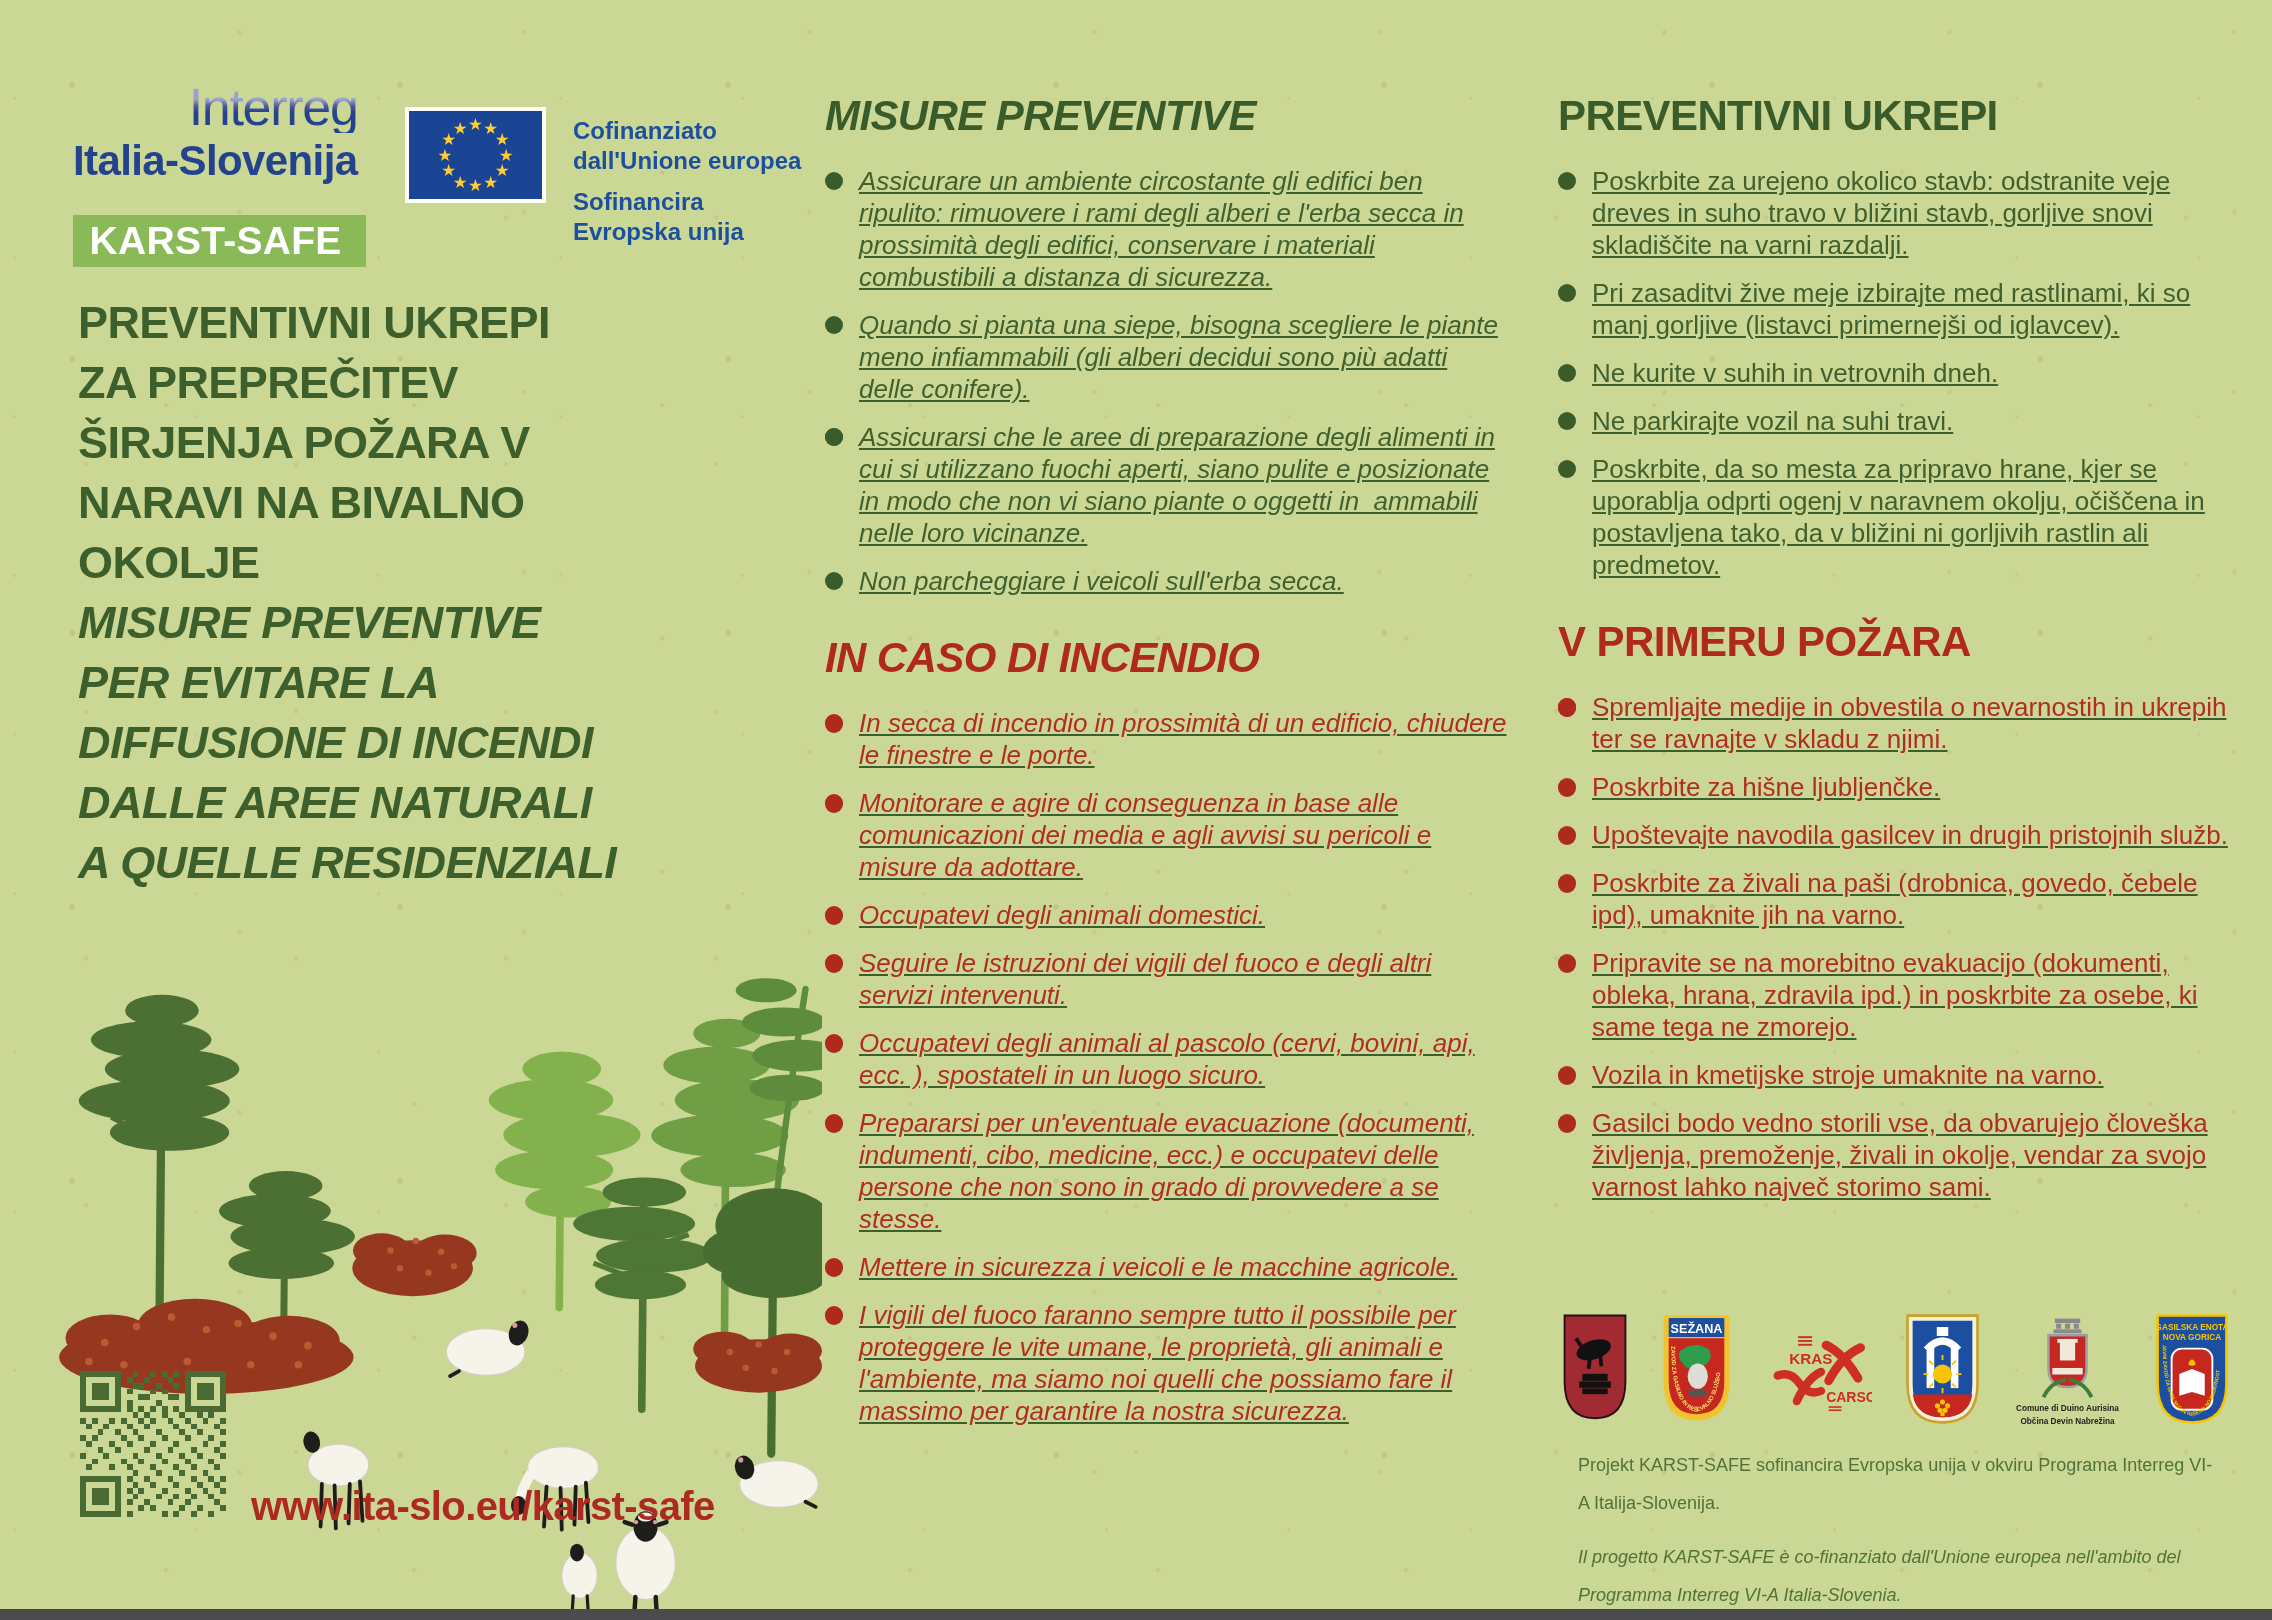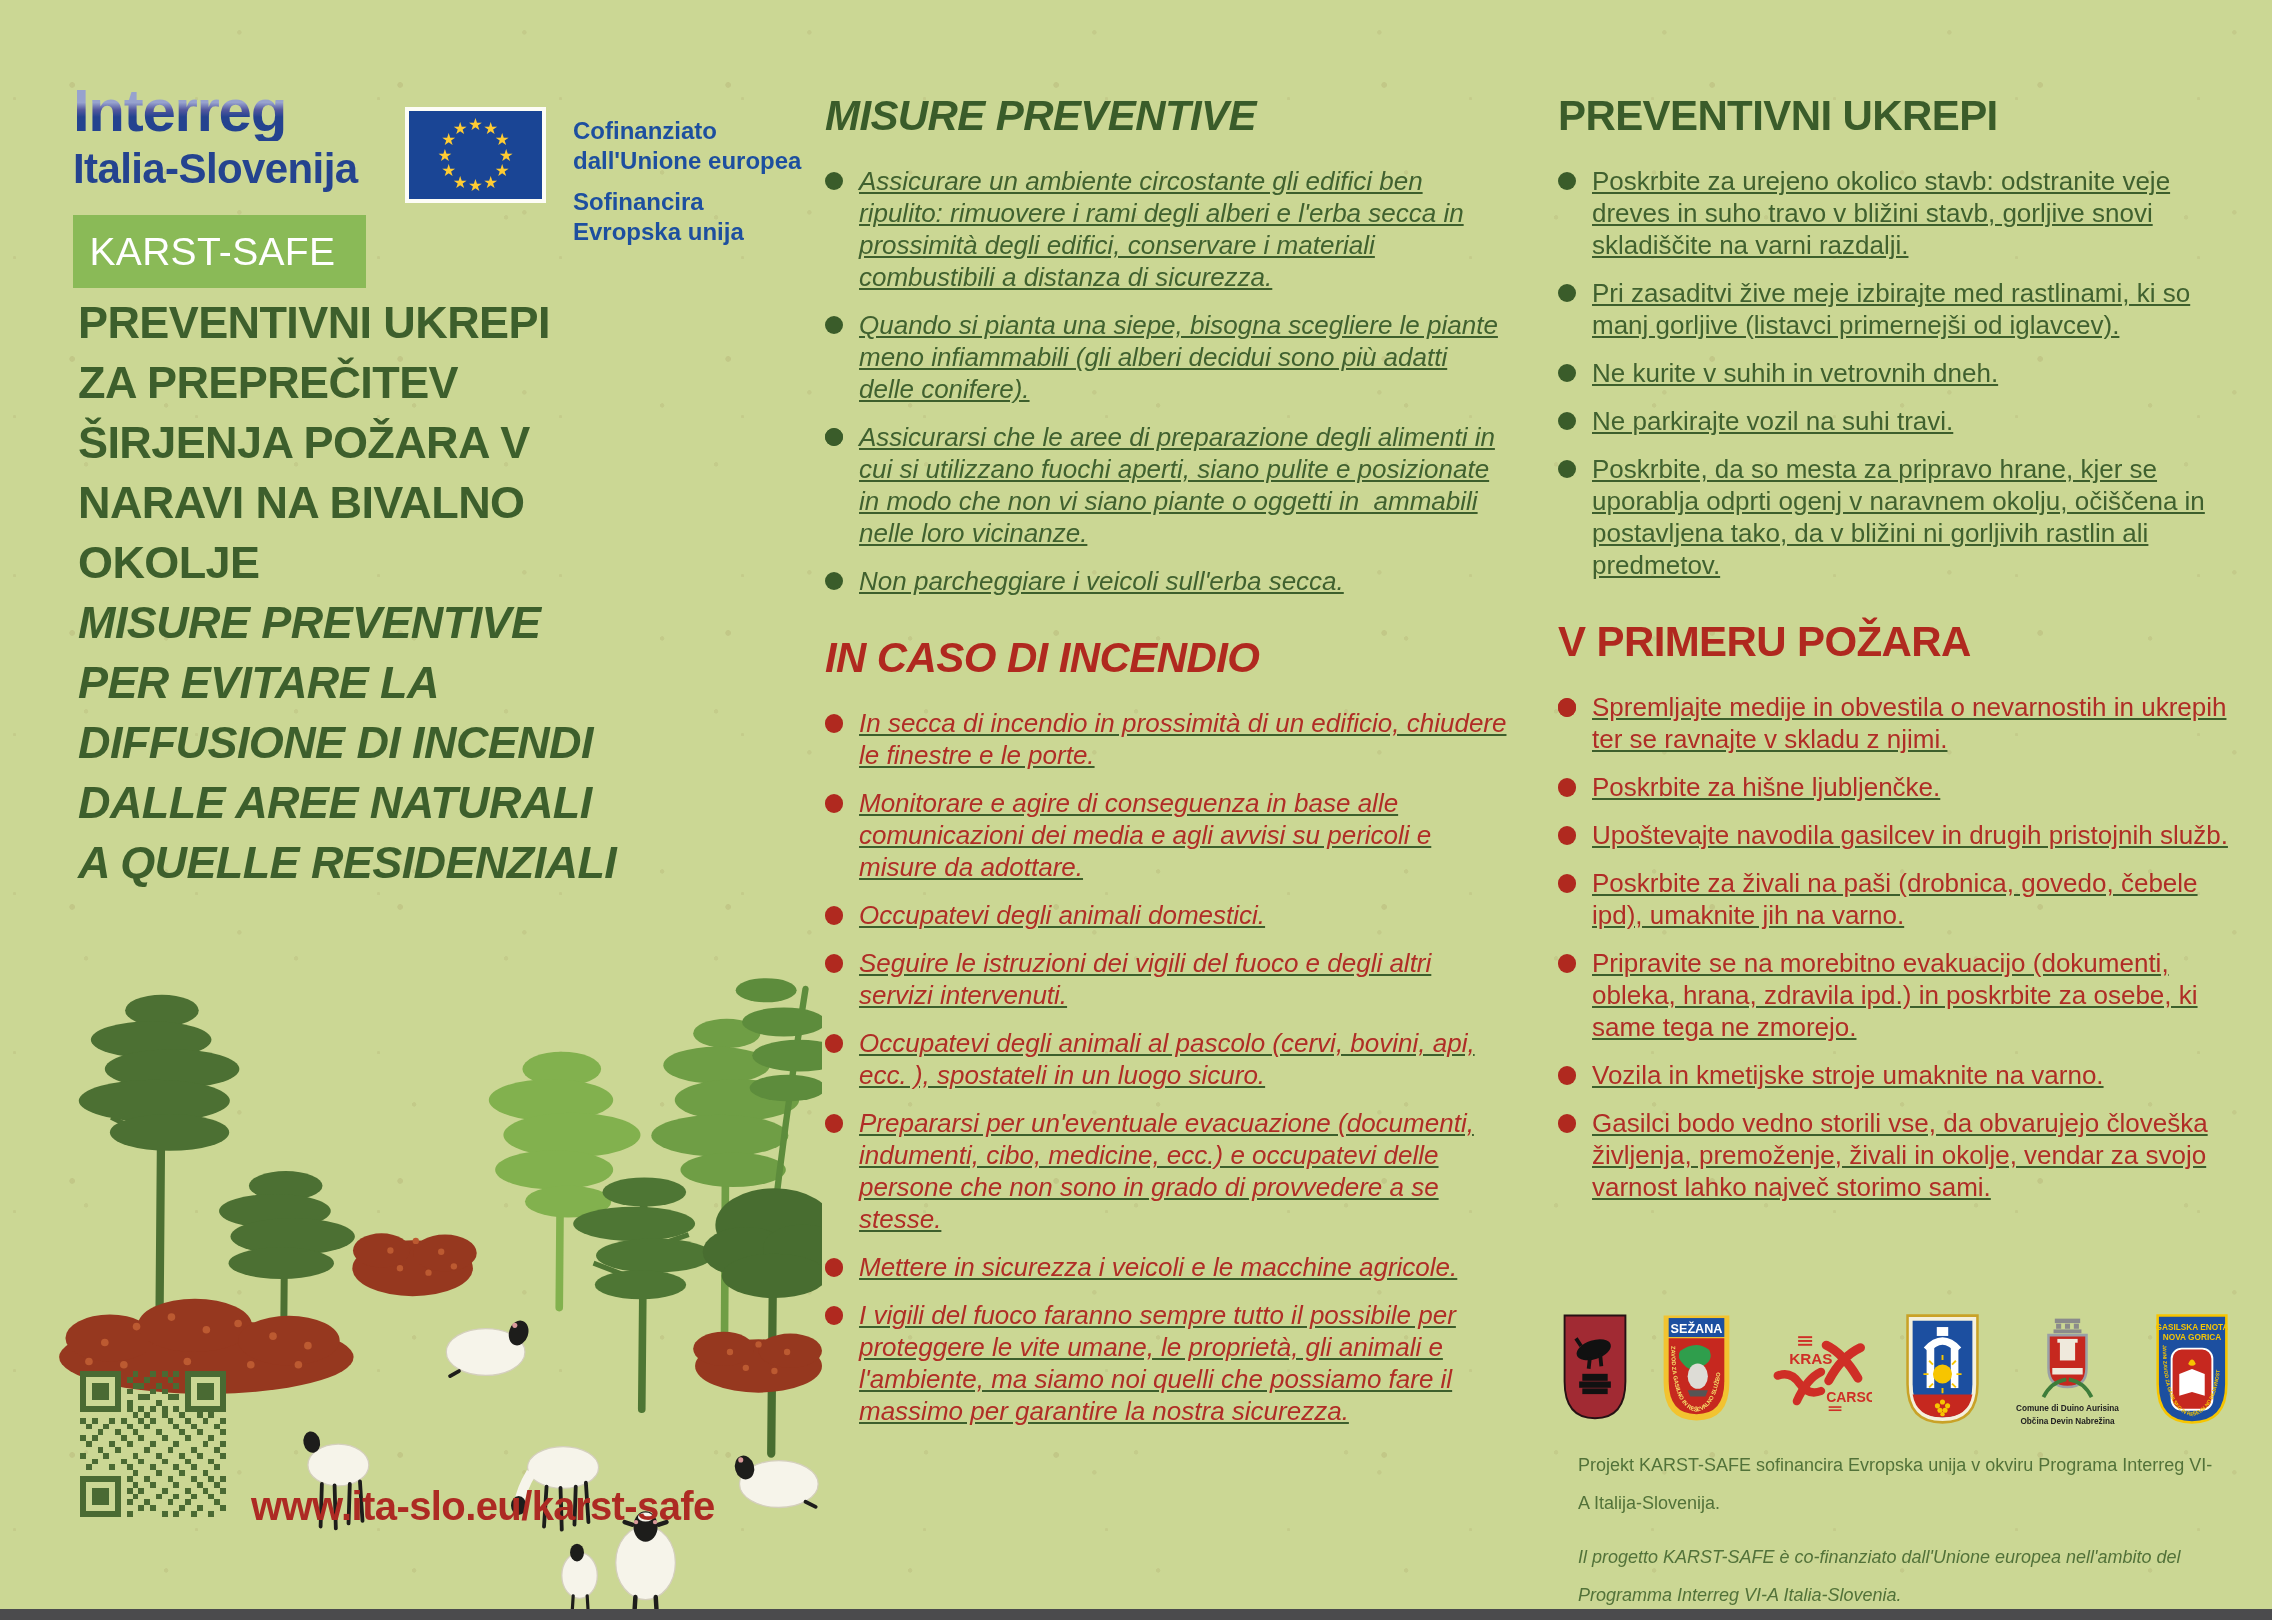--- a/index.html
+++ b/index.html
@@ -12,33 +12,33 @@
       radial-gradient(circle at 84% 18%, rgba(148,122,70,.13) 0 1.9px, transparent 2.5px),
       radial-gradient(circle at 41% 88%, rgba(148,122,70,.12) 0 1.9px, transparent 2.5px),
       radial-gradient(circle at 8% 62%, rgba(148,122,70,.12) 0 1.3px, transparent 1.9px);
     background-size: 328px 274px, 248px 233px, 285px 180px, 210px 247px, 182px 159px;
     font-family:"Liberation Sans", sans-serif;
     color:#3d5f2c;
   }
   
   .logo-area{position:absolute;left:73px;top:81px;}
   .interreg-word{
-    font-size:60px;font-weight:700;letter-spacing:-1.3px;line-height:1;
+    font-size:52px;font-weight:400;letter-spacing:-1.3px;line-height:1;
     background:linear-gradient(180deg,#97a2ce 0%,#97a2ce 36%,#53589f 48%,#24438f 60%,#24438f 100%);
-    -webkit-background-clip:text;background-clip:text;color:transparent;
+    -webkit-background-clip:text;background-clip:text;color:transparent;text-align:right;
   }
   .interreg-sub{font-size:42px;font-weight:700;letter-spacing:-0.6px;color:#24438f;margin-top:3.8px;}
   .eu-block{position:absolute;left:405px;top:107px;display:flex;}
   .eu-flag{width:141px;height:96px;background:#1a4595;border:4.4px solid #fdfdf6;box-sizing:border-box;}
   .eu-lines{margin-left:27px;margin-top:9px;}
   .eu-line{font-size:24px;font-weight:700;color:#1d4f9f;line-height:30px;}
   .eu-line.gap{margin-top:11.4px;}
   .karst-badge{
-    position:absolute;left:73px;top:215px;width:293px;height:73px;background:#8aba57;
-    color:#ffffff;font-size:39px;font-weight:400;letter-spacing:0.3px;
+    position:absolute;left:73px;top:215px;width:293px;height:52px;background:#8aba57;
+    color:#ffffff;font-size:39px;font-weight:700;letter-spacing:0.3px;
     display:flex;align-items:center;padding-left:16.5px;box-sizing:border-box;
   }
   
   .title{position:absolute;left:78px;top:293px;margin:0;font-weight:800;color:#3d5f2c;}
   .title div{font-size:45px;line-height:60px;letter-spacing:-0.6px;white-space:nowrap;}
   .title .it{font-style:italic;}
   
   .col{position:absolute;top:94px;width:682px;}
   .col-mid{left:825px;}
   .col-right{left:1558px;}

